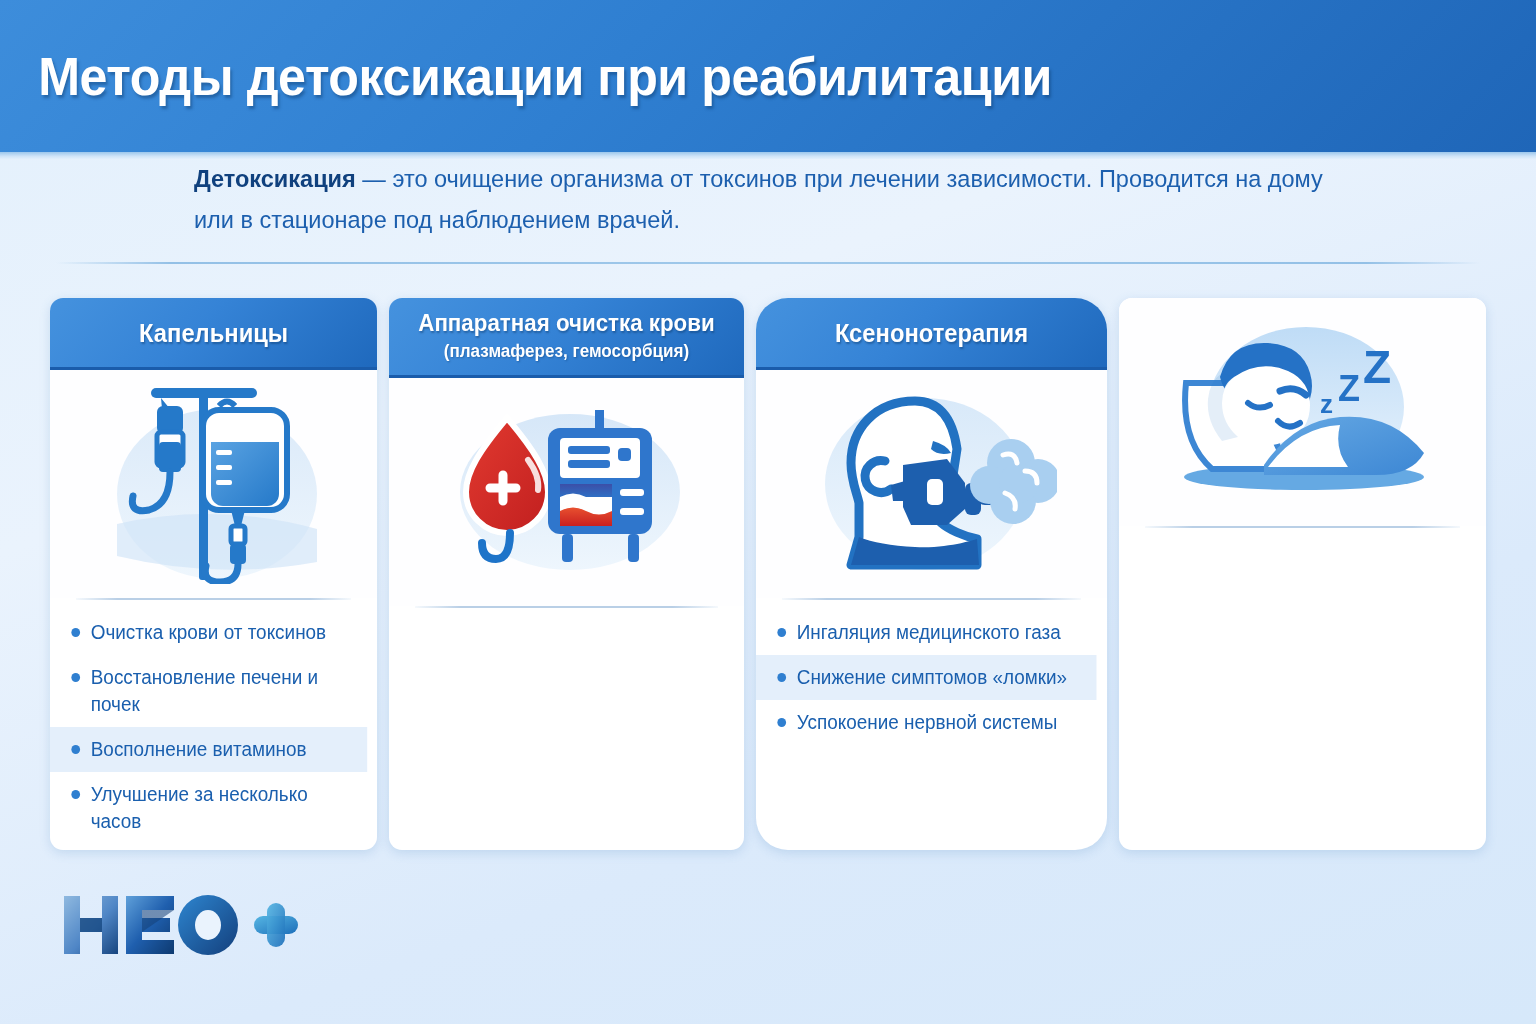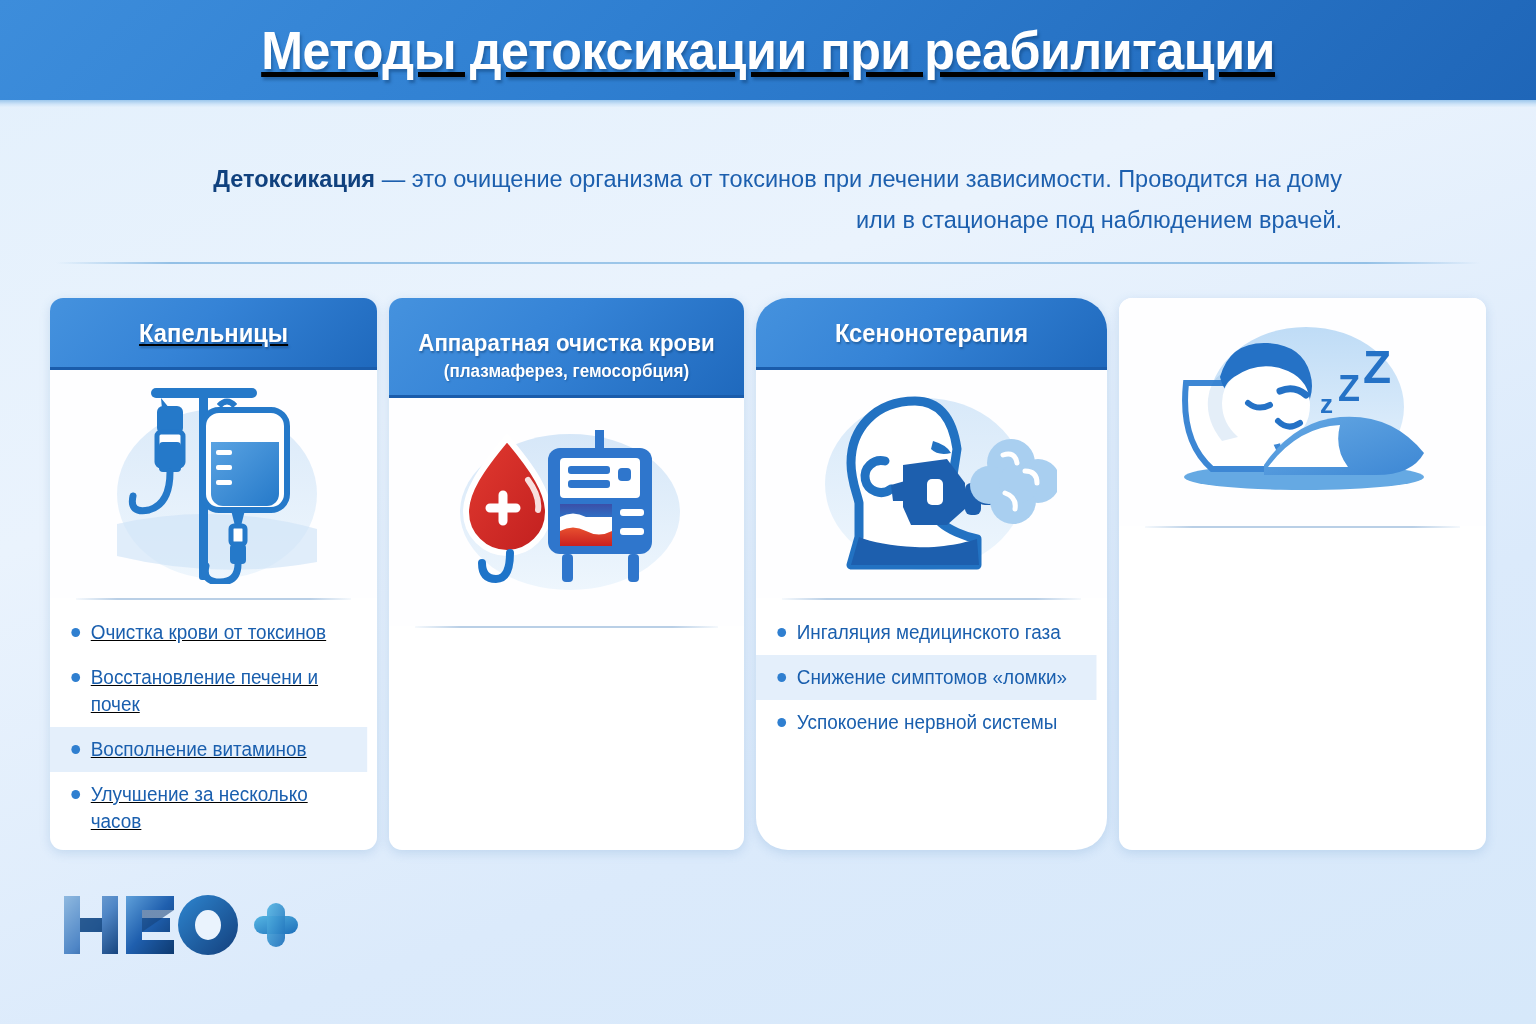--- a/index.html
+++ b/index.html
@@ -14,26 +14,25 @@
     font-family: "Liberation Sans", "DejaVu Sans", sans-serif;
     background: linear-gradient(160deg, #e3f0fc 0%, #eaf3fd 35%, #dbeafb 70%, #d6e8fa 100%);
     position: relative;
   }
 
   
   .header-band {
     position: absolute;
     top: 0; left: 0;
     width: 1536px;
-    height: 100px;
+    height: 152px;
     background: linear-gradient(135deg, #3d8ddb 0%, #2f7fd1 40%, #1f66b8 100%);
     display: flex;
     align-items: center;
-    justify-content: center;
-    text-decoration: underline;
+    justify-content: flex-start;
   }
   .header-band::after {
     content: "";
     position: absolute;
     left: 0; bottom: -7px;
     width: 100%; height: 7px;
     background: linear-gradient(180deg, #9cc7ec 0%, #cfe4f8 60%, #e3f0fc 100%);
   }
   .page-title {
     color: #ffffff;
@@ -43,21 +42,21 @@
     text-shadow: 2px 3px 3px rgba(14,60,110,0.45);
     white-space: nowrap;
     transform: scaleX(0.93);
   }
 
   
   .subtitle-wrap {
     position: absolute;
     top: 158px; left: 0;
     width: 1536px;
-    text-align: right;
+    text-align: left;
     padding: 0 170px;
   }
   .subtitle {
     color: #1c5fae;
     font-size: 24.5px;
     line-height: 41px;
     transform: scaleX(0.96);
   }
   .subtitle b { color: #10417e; font-weight: bold; }
 
@@ -82,30 +81,30 @@
   }
   .card {
     background: #ffffff;
     border-radius: 13px;
     box-shadow: 0 3px 11px rgba(70,130,190,0.20);
     overflow: hidden;
     display: flex;
     flex-direction: column;
     height: 552px;
   }
-  .card.c1 { width: 330px; text-decoration: underline; }
+  .card.c1 { width: 330px; }
   .card.c2 { width: 358px; }
   .card.c3 { width: 354px; border-radius: 32px; }
   .card.c4 { width: 370px; }
 
   .card-head {
     background: linear-gradient(135deg, #4592de 0%, #3583d6 45%, #1f69bd 100%);
     color: #fff;
     text-align: center;
-    padding: 30px 10px 12px;
+    padding: 10px 10px 12px;
     border-bottom: 3px solid #1a5cab;
     position: relative;
   }
   .card.c1 .card-head, .card.c3 .card-head { padding: 20px 10px 19px; }
   .card-title {
     font-size: 25px;
     font-weight: bold;
     text-shadow: 1px 2px 2px rgba(12,55,105,0.45);
     line-height: 30px;
     transform: scaleX(0.95);

